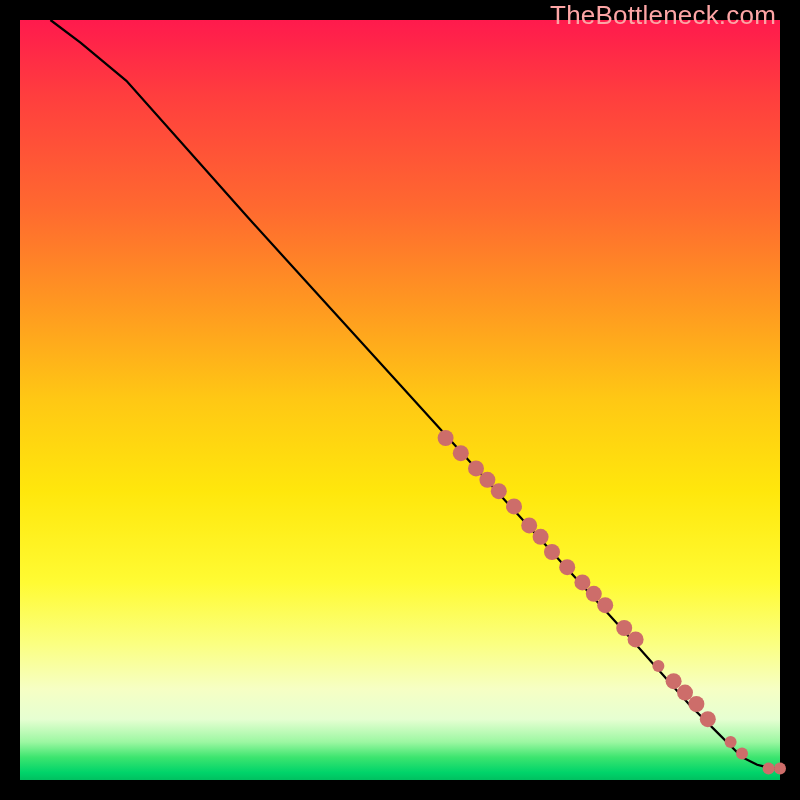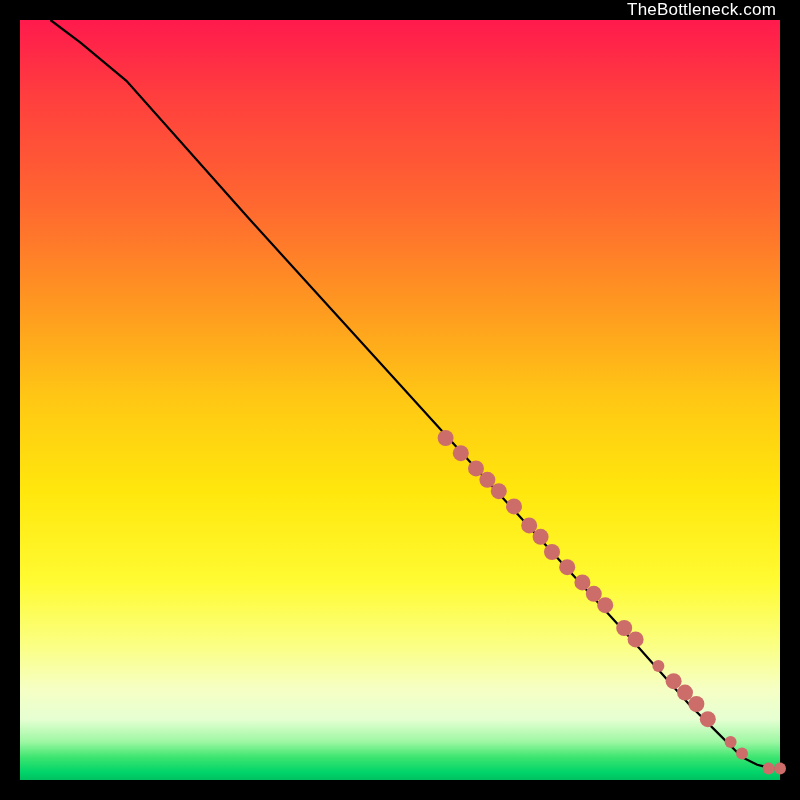--- a/index.html
+++ b/index.html
@@ -56,22 +56,22 @@
     stroke-width: 2.2;
   }
   .marker {
     fill: #cd6d6a;
     stroke: none;
   }
   .watermark {
     position: absolute;
     top: 0px;
     right: 24px;
-    color: #ffffff;
-    font-size: 17px;
+    color: #fca5a5;
+    font-size: 26px;
     letter-spacing: 0.2px;
   }
 </style>
 </head>
 <body>
 
 <div class="stage">
   <div class="plot">
     <svg class="curve-svg" viewBox="0 0 760 760">
       <path id="curve" class="curve-path" d="M30.4 0.0 L60.8 22.8 L106.4 60.8 L228.0 197.6 L380.0 364.8 L532.0 532.0 L608.0 615.6 L668.8 684.0 L699.2 714.4 L722.0 737.2 L737.2 744.8 L752.4 748.6 L760.0 748.6"></path>

